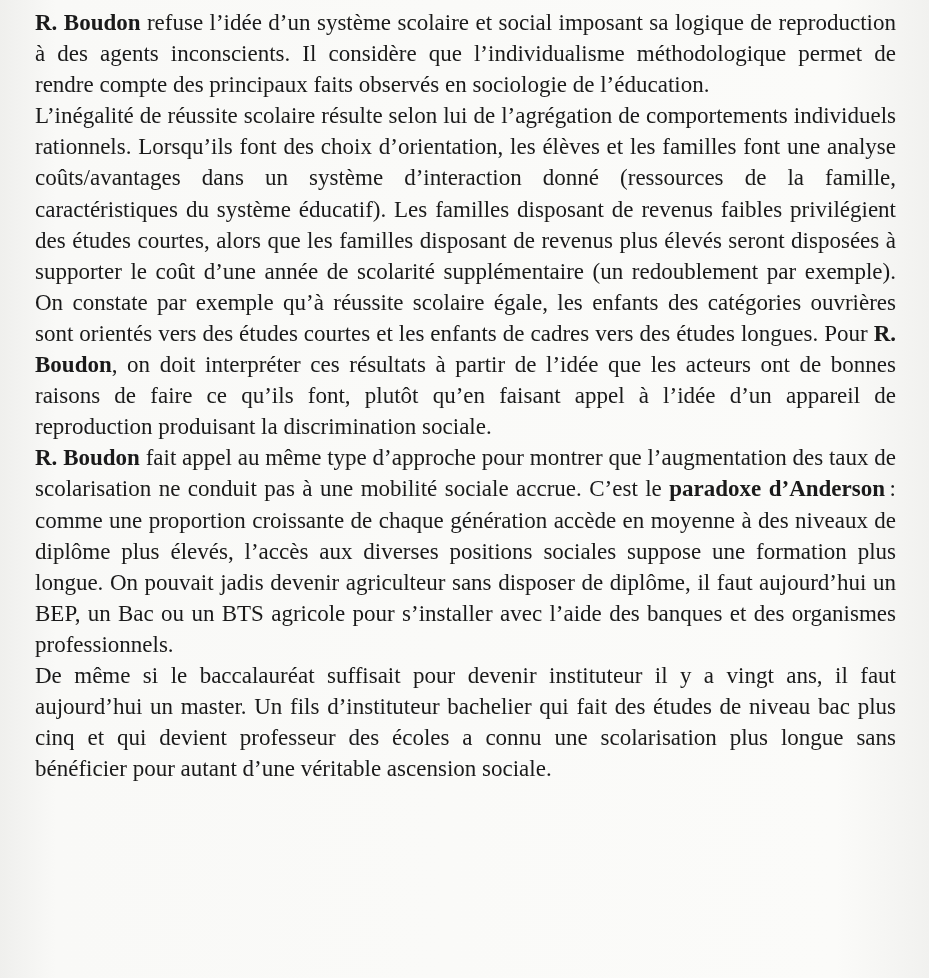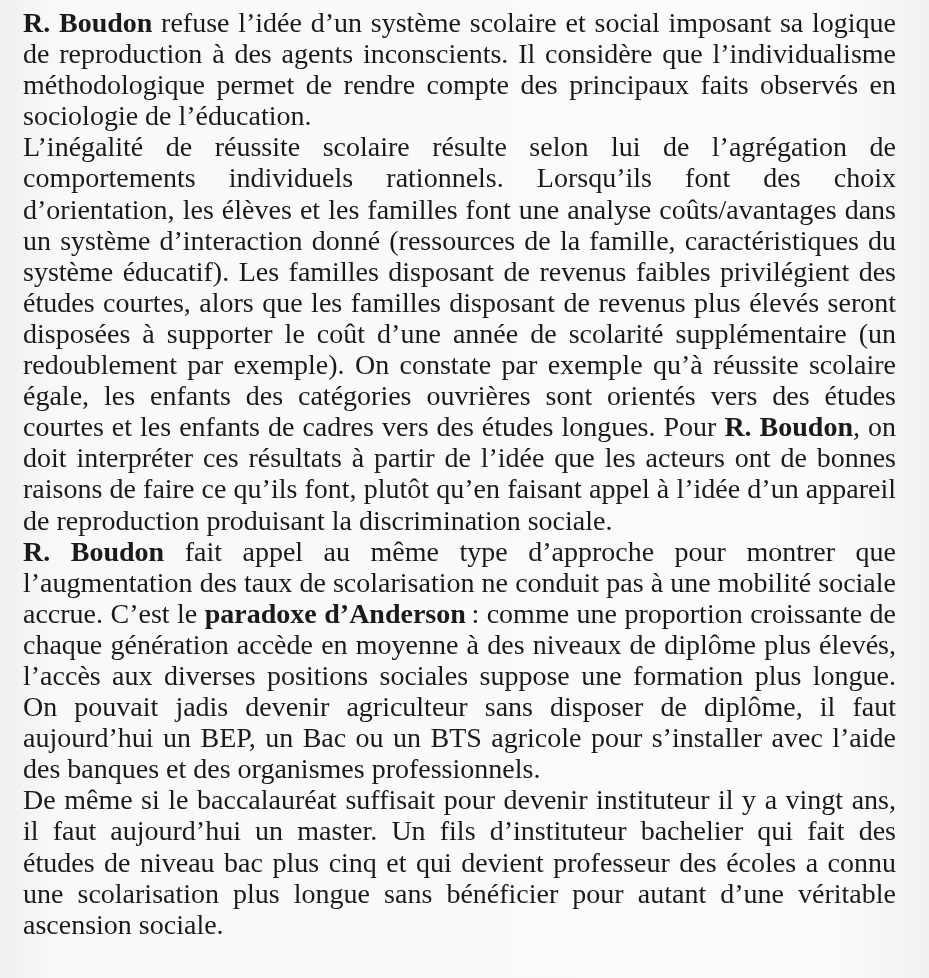--- a/index.html
+++ b/index.html
@@ -9,25 +9,25 @@
   body {
     width: 929px;
     height: 978px;
     background: #f4f4f2;
     overflow: hidden;
   }
   .page {
     box-sizing: border-box;
     width: 929px;
     height: 978px;
-    padding: 7px 33px 10px 23px;
+    padding: 7px 33px 10px 35px;
     background: linear-gradient(90deg, #efefed 0%, #f9f9f7 6%, #fbfbf9 90%, #f1f1ef 100%);
     color: #1a1a1a;
     font-family: "Liberation Serif", serif;
-    font-size: 28px;
+    font-size: 23px;
     line-height: 31.1px;
     text-align: justify;
     -webkit-hyphens: auto;
     hyphens: auto;
   }
   p.para {
     margin: 0;
     padding: 0;
   }
   b {

